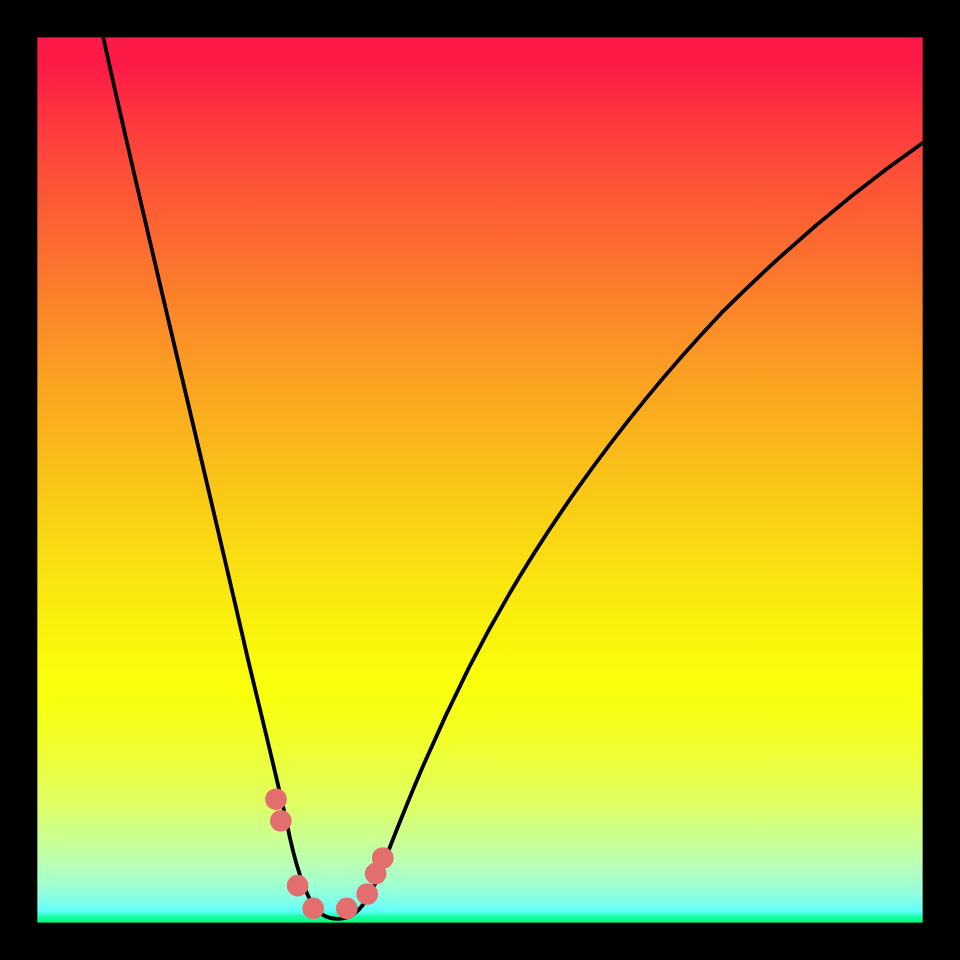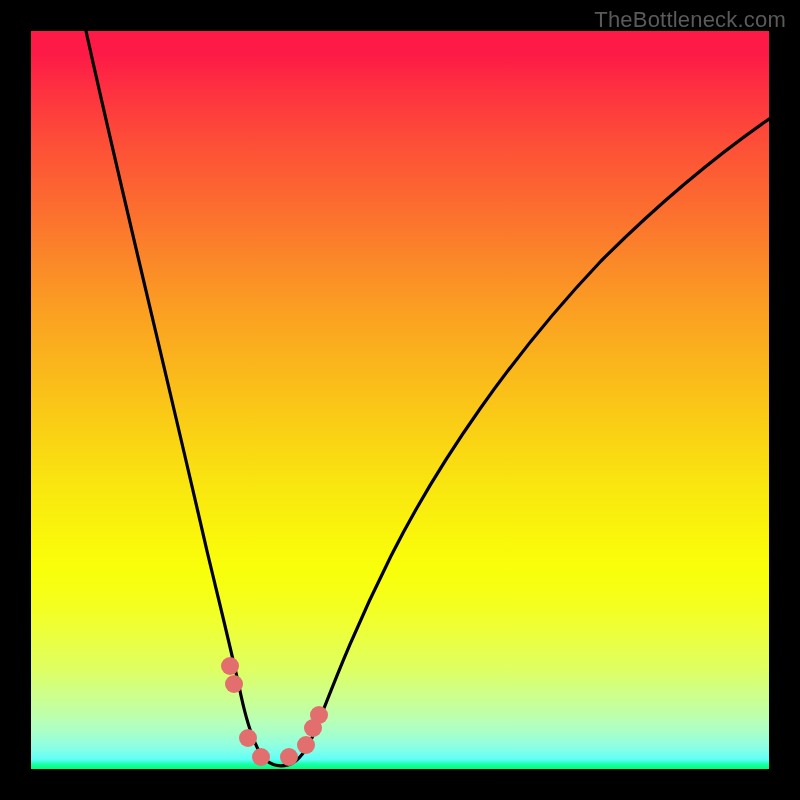--- a/index.html
+++ b/index.html
@@ -115,14 +115,13 @@
         <circle cx="203" cy="653" r="9"></circle>
         <circle cx="217" cy="707" r="9"></circle>
         <circle cx="230" cy="726" r="9"></circle>
         <circle cx="258" cy="726" r="9"></circle>
         <circle cx="275" cy="714" r="9"></circle>
         <circle cx="282" cy="697" r="9"></circle>
         <circle cx="288" cy="684" r="9"></circle>
       </g>
     </svg>
   </div>
-  <div class="watermark">TheBottleneck.com</div>
 </div>
 
 </body></html>

